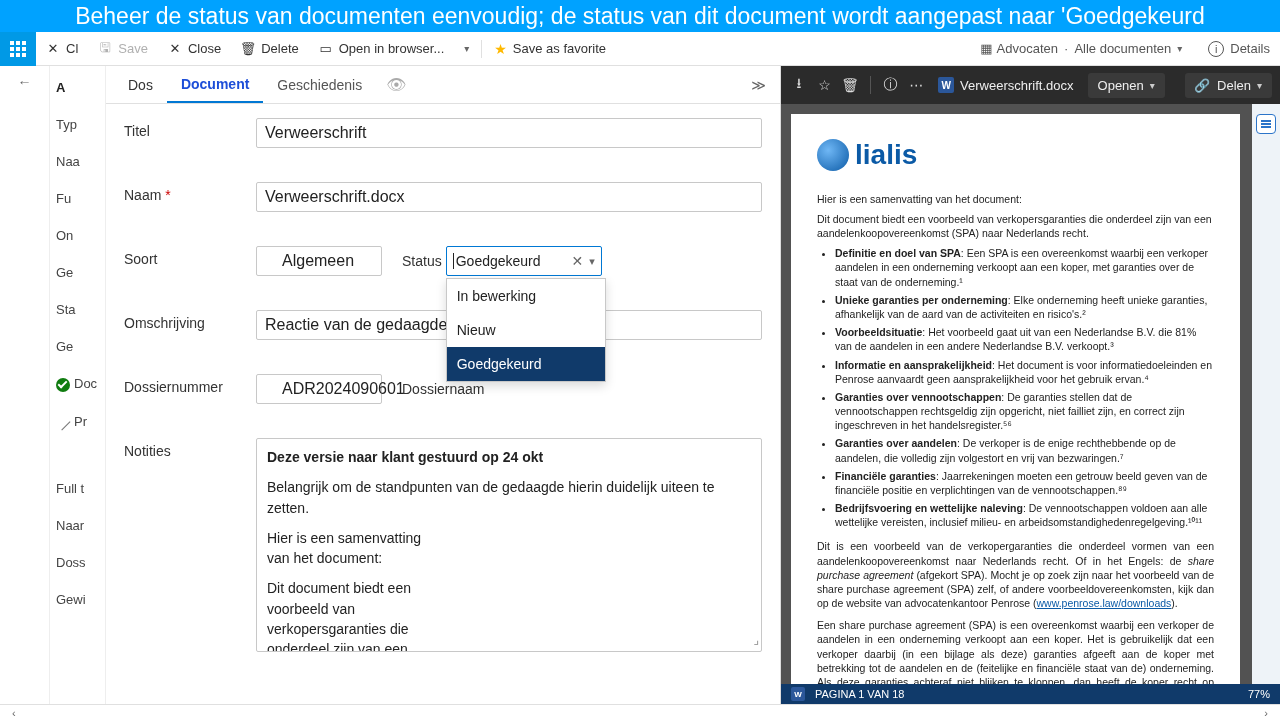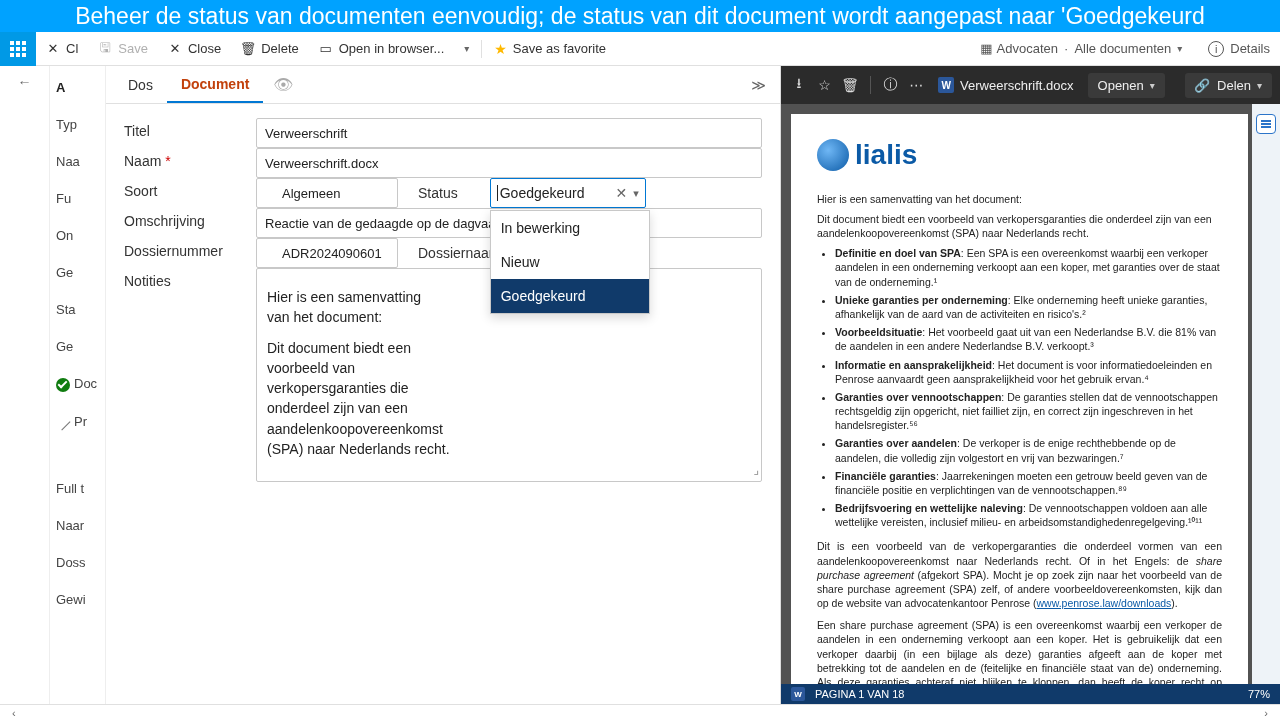--- a/index.html
+++ b/index.html
@@ -31,33 +31,33 @@
 .list-col .row { padding:2px 6px; white-space:nowrap; margin-top:18px; }
 .check { width:14px; height:14px; border-radius:50%; background:#107c10; display:inline-block; position:relative; margin-right:4px; vertical-align:middle;}
 .check::after { content:""; position:absolute; left:4px; top:1px; width:3px; height:7px; border:solid #fff; border-width:0 2px 2px 0; transform:rotate(45deg);}
 .pencil { display:inline-block; width:12px; height:12px; border-bottom:1.5px solid #777; transform:rotate(-45deg); margin-right:6px; vertical-align:middle;}
 .list-col .spacer { height: 30px; }
 
 .form-col { flex:1; min-width:0; display:flex; flex-direction:column; }
 .tabs { display:flex; align-items:center; border-bottom:1px solid #e0e0e0; height:38px; padding:0 8px; font-size:14px; color:#555; }
 .tab { padding:0 14px; height:100%; display:flex; align-items:center; cursor:pointer; }
 .tab.partial { color:#333; }
-.tab.active { color:#c2410c; border-bottom:2px solid #0078d4; font-weight:600; }
+.tab.active { color:#1d4ed8; border-bottom:2px solid #0078d4; font-weight:600; }
 .tab-eye { color:#aaa; font-size:16px; margin-left:10px; }
 .tab-more { margin-left:auto; color:#666; font-size:14px; padding:0 6px; }
 
 .form-body { padding:14px 18px 0 18px; font-size:14px; color:#333; overflow:hidden; position:relative; }
-.frow { display:flex; align-items:flex-start; margin-bottom:0; }
+.frow { display:flex; align-items:flex-start; margin-bottom:34px; }
 .flabel { width:132px; color:#333; padding-top:5px; }
 .req { color:#c00; }
 .fval { flex:1; }
-.input { border:1px solid #c8c8c8; border-radius:2px; padding:5px 8px; min-height:30px; display:flex; align-items:center; background:#fff; font-size:13px; color:#222; }
-.input.small { width:142px; display:inline-flex;padding-left:25px; }
+.input { border:1px solid #c8c8c8; border-radius:2px; padding:5px 8px; min-height:30px; display:flex; align-items:center; background:#fff; font-size:16px; color:#222; }
+.input.small { width:126px; display:inline-flex;padding-left:25px; }
 .two-col { display:flex; gap:20px; align-items:center; }
-.two-col .sub { display:flex; align-items:center; gap:32px; }
+.two-col .sub { display:flex; align-items:center; gap:4px; }
 .two-col .sublabel { color:#333; }
 
 .status-wrap { position:relative; }
 .status-input { border:1.5px solid #0078d4; border-radius:2px; height:30px; width:156px; display:flex; align-items:center; padding:0 6px; font-size:14px; color:#222; background:#fff; cursor:text; }
 .status-input .caret-bar { border-left:1px solid #222; height:16px; margin-right:2px;}
 .status-input .txt { flex:1; }
 .status-input .clear { color:#666; padding:0 6px; cursor:pointer; font-size:14px;}
 .status-input .dd { color:#666; cursor:pointer; font-size:11px; }
 .dropdown { position:absolute; top:32px; left:0; width:160px; background:#fff; border:1px solid #c8c8c8; box-shadow:0 4px 10px rgba(0,0,0,.15); z-index:10; }
 .dropdown .opt { padding:9px 10px; font-size:14px; color:#222; cursor:pointer; }
@@ -75,21 +75,21 @@
 .pv-name { display:flex; align-items:center; gap:6px; margin-left:6px; }
 .word-ico { width:16px; height:16px; background:#2b579a; color:#fff; font-size:10px; font-weight:700; display:flex; align-items:center; justify-content:center; border-radius:2px;}
 .pv-btn { background:#3a3a3a; padding:5px 10px; border-radius:3px; display:flex; align-items:center; gap:6px; cursor:pointer; margin-left:8px; }
 .pv-btn .chev { color:#ccc; }
 .pv-spacer { flex:1; }
 .pv-side { width:28px; background:#eef3f8; display:flex; align-items:flex-start; justify-content:center; padding-top:10px; }
 .pv-side .bubble { width:20px; height:20px; border:1.5px solid #2b74c9; border-radius:4px; background:#fff; position:relative;}
 .pv-side .bubble::after{content:""; position:absolute; left:4px; top:5px; width:10px; height:1.5px; background:#2b74c9; box-shadow:0 3px 0 #2b74c9, 0 6px 0 #2b74c9;}
 
 .pv-doc-wrap { flex:1; display:flex; background:#525252; overflow:hidden; }
-.pv-page { flex:1; margin:10px 4px 0 10px; background:#fff; padding:22px 26px; font-size:10.5px; color:#222; overflow:hidden; line-height:1.35;}
+.pv-page { flex:1; margin:10px 12px 0 10px; background:#fff; padding:22px 26px; font-size:10.5px; color:#222; overflow:hidden; line-height:1.35;}
 .pv-page .logo { display:flex; align-items:center; gap:6px; margin-bottom:18px;}
 .pv-page .logo .orb { width:32px; height:32px; border-radius:50%; background:radial-gradient(circle at 35% 35%, #6fb7f5, #0b5aa6); }
 .pv-page .logo .brand { font-size:28px; font-weight:700; color:#0b5aa6; }
 .pv-page h4 { font-size:11px; font-weight:700; margin-bottom:6px; }
 .pv-page .intro { margin-bottom:6px; }
 .pv-page ul { margin:4px 0 10px 18px; }
 .pv-page li { margin-bottom:4px; }
 .pv-page li b { font-weight:700; }
 .pv-page .title2 { text-align:center; font-weight:700; letter-spacing:.5px; margin:14px 0 10px; font-size:10.5px;}
 .pv-page .para { text-align:justify; margin-bottom:8px; }
@@ -185,20 +185,21 @@
         <div class="row"><span>Naar</span></div>
         <div class="row"><span>Doss</span></div>
         <div class="row"><span>Gewi</span></div>
       </div>
   </div>
 
   <div class="form-col">
     <div class="tabs">
       <div class="tab partial">Dos</div>
       <div class="tab active">Document</div>
+      <div class="tab">Geschiedenis</div>
       <div class="tab-eye">👁</div>
       <div class="tab-more">≫</div>
     </div>
 
     <div class="form-body">
       <div class="frow">
         <div class="flabel">Titel</div>
         <div class="fval">
             <div class="input">Verweerschrift</div>
           </div>
@@ -243,20 +244,22 @@
           <div class="input small">ADR2024090601</div>
           <div class="sub">
               <div class="sublabel">Dossiernaam</div>
             </div>
         </div>
       </div>
       <div class="frow">
         <div class="flabel">Notities</div>
         <div class="fval">
           <div class="notes">
+            <div><strong>Deze versie naar klant gestuurd op 24 okt</strong></div>
+            <p>Belangrijk om de standpunten van de gedaagde hierin duidelijk uiteen te zetten.</p>
             <p style="max-width:180px;">Hier is een samenvatting van het document:</p>
             <p style="max-width:200px;">Dit document biedt een voorbeeld van verkopersgaranties die onderdeel zijn van een aandelenkoopovereenkomst (SPA) naar Nederlands recht.</p>
 
             <span class="scroll-hint">⌟</span>
           </div>
         </div>
       </div>
     </div>
   </div>
 

